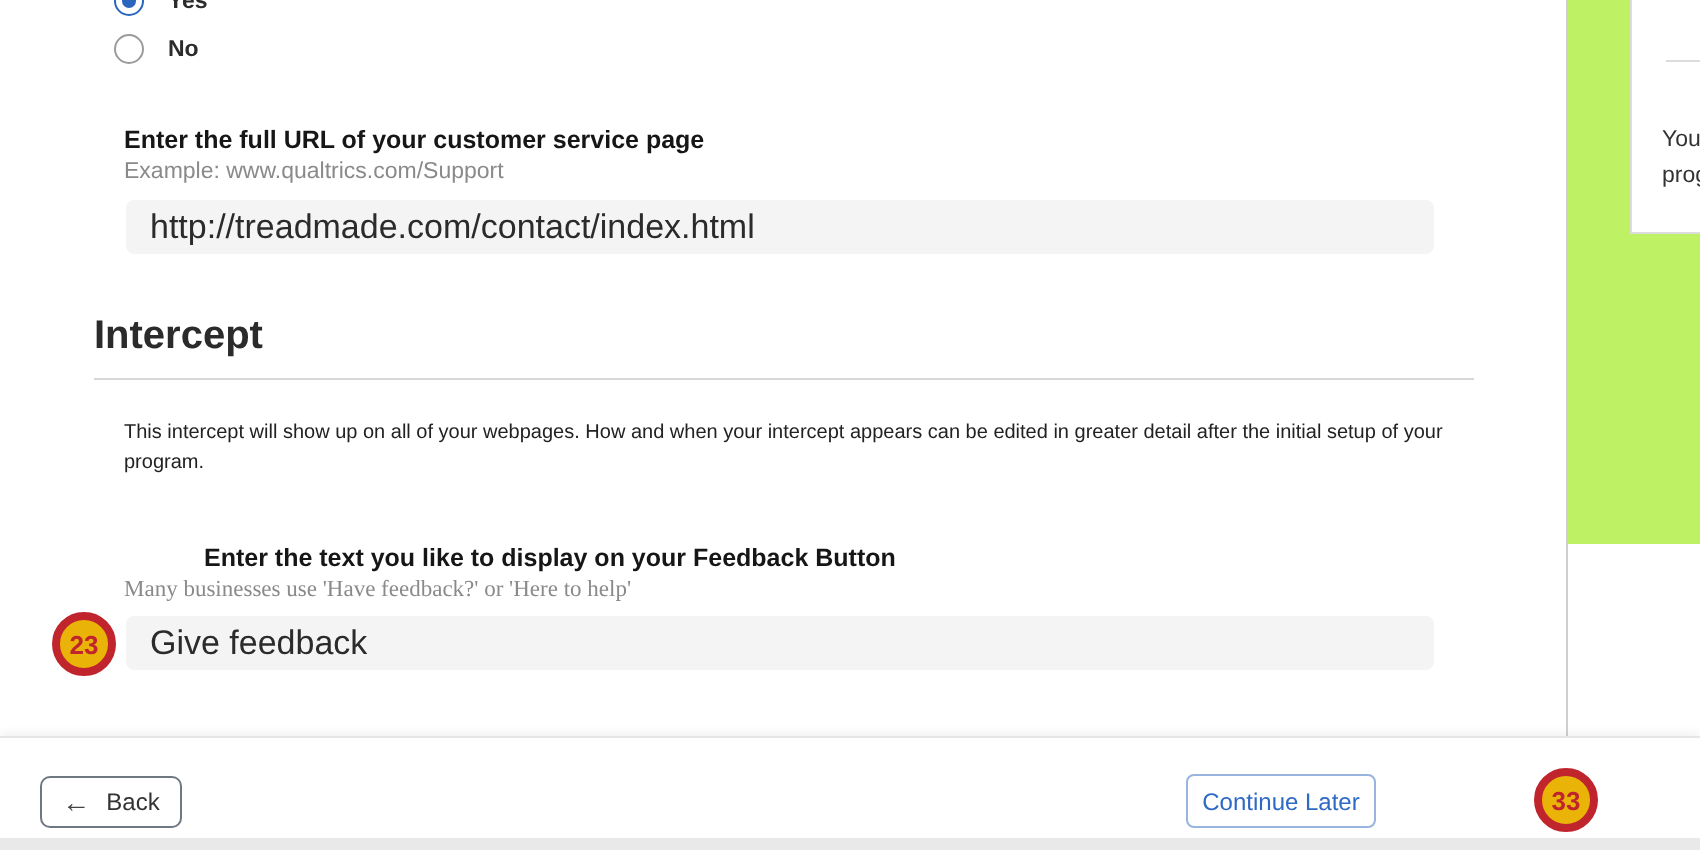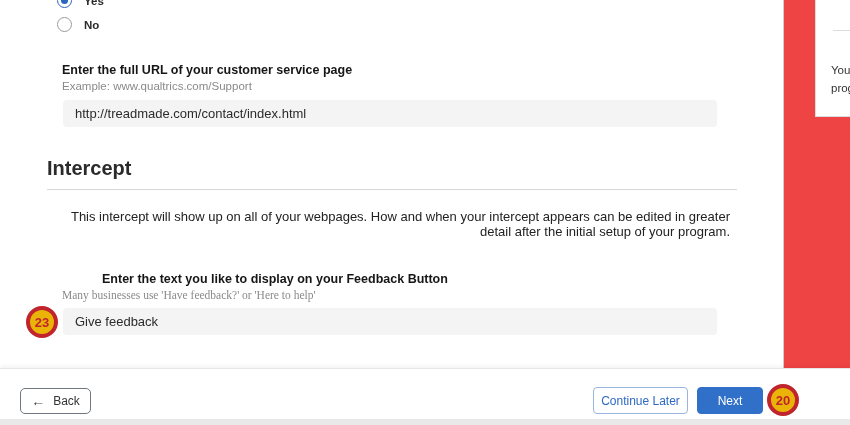--- a/index.html
+++ b/index.html
@@ -7,21 +7,21 @@
   body {
     position:relative;
     font-family:"Liberation Sans", sans-serif;
     background:#ffffff;
     overflow:hidden;
     color:#222;
   }
 
   
   .v-divider { position:absolute; left:783px; top:0; width:1px; height:368px; background:#cfcfcf; }
-  .side-panel { position:absolute; left:784px; top:0; width:66px; height:368px; background:#ef4444; }
+  .side-panel { position:absolute; left:784px; top:0; width:66px; height:272px; background:#bef264; }
   .side-card {
     position:absolute; left:31px; top:-20px; width:120px; height:137px;
     background:#ffffff; border:1px solid #dcdcdc;
   }
   .side-card-divider { position:absolute; left:17px; top:49px; width:103px; height:1px; background:#dcdcdc; }
   .side-card-text { position:absolute; left:15px; top:80px; font-size:11.5px; line-height:18px; color:#333; white-space:nowrap; }
 
   
   .radio-row { position:absolute; left:57px; display:flex; align-items:center; }
   .radio-row.yes { top:-7px; }
@@ -35,30 +35,30 @@
   .radio-dot { width:7px; height:7px; border-radius:50%; background:#2a66bd; }
   .radio-label { margin-left:12px; font-size:11.5px; font-weight:700; color:#2b2b2b; }
 
   
   .q-label  { position:absolute; left:62px; font-size:12.5px; font-weight:700; color:#161616; }
   .q-helper { position:absolute; left:62px; font-size:11.5px; color:#8a8a8a;text-align:right; }
   .q-input {
     position:absolute; left:63px; width:654px; height:27px;
     background:#f4f4f4; border:none; border-radius:4px;
     font-family:"Liberation Sans", sans-serif;
-    font-size:13px; color:#2b2b2b; padding:0 12px; outline:none;
+    font-size:17px; color:#2b2b2b; padding:0 12px; outline:none;
   }
   #url-label  { top:63px; }
   #url-helper { top:80px; }
   #url-input  { top:100px; }
 
   
   .section-heading { position:absolute; left:47px; top:157px; font-size:20px; font-weight:700; color:#2b2b2b; }
   .section-rule { position:absolute; left:47px; top:189px; width:690px; height:1px; background:#d8d8d8; }
-  .section-desc { position:absolute; left:62px; top:210px; width:668px; font-size:13px; line-height:14.5px; color:#222;text-align:right; }
+  .section-desc { position:absolute; left:62px; top:210px; width:668px; font-size:10px; line-height:14.5px; color:#222; }
 
   #fb-label  { top:272px;padding-left:40px; }
   #fb-helper { top:289px;font-family:Liberation Serif, serif; }
   #fb-input  { top:308px; }
 
   
   .badge {
     position:absolute; width:32px; height:32px; border-radius:50%;
     background:#eab308; border:4px solid #c0242c;
     display:flex; align-items:center; justify-content:center;
@@ -115,34 +115,33 @@
 
 <div class="section-heading">Intercept</div>
 <div class="section-rule"></div>
 <div class="section-desc">This intercept will show up on all of your webpages. How and when your intercept appears can be edited in greater detail after the initial setup of your program.</div>
 
 <div class="q-label" id="fb-label">Enter the text you like to display on your Feedback Button</div>
 <div class="q-helper" id="fb-helper">Many businesses use 'Have feedback?' or 'Here to help'</div>
 <input class="q-input" id="fb-input" type="text" value="Give feedback" style="">
 
 <div class="badge badge-23">23</div>
-<div class="badge badge-24">20</div>
+<div class="badge badge-24">33</div>
 
 <div class="v-divider"></div>
 <div class="side-panel">
   <div class="side-card">
     <div class="side-card-divider"></div>
     <div class="side-card-text">
       <div>You</div>
       <div>prog</div>
     </div>
   </div>
 </div>
 
 <div class="footer">
   <div class="btn btn-back">
     <span class="arrow">←</span>
     <span>Back</span>
   </div>
   <div class="btn btn-continue">Continue Later</div>
-  <div class="btn btn-next">Next</div>
 </div>
 <div class="bottom-strip"></div>
 
 </body></html>

